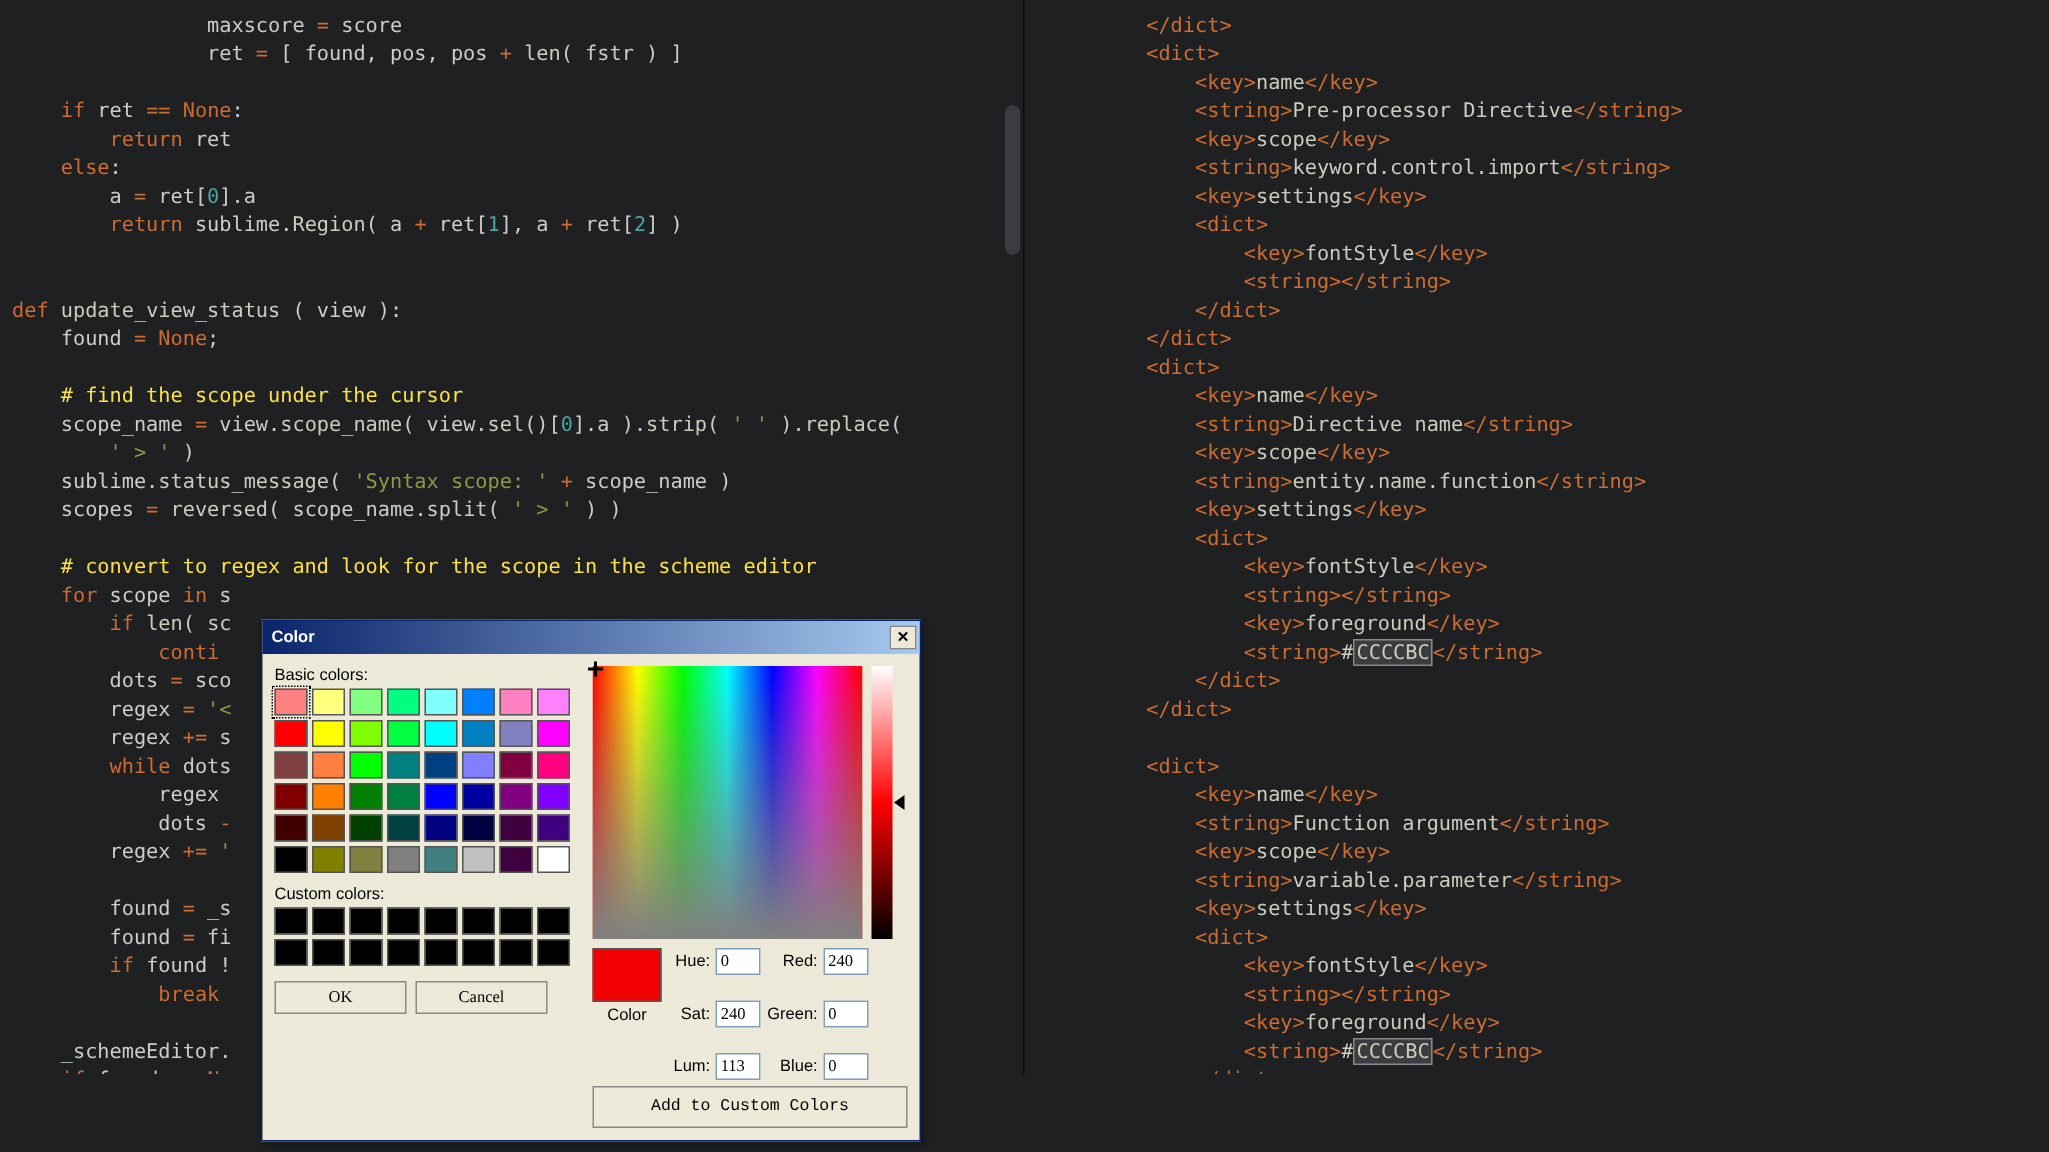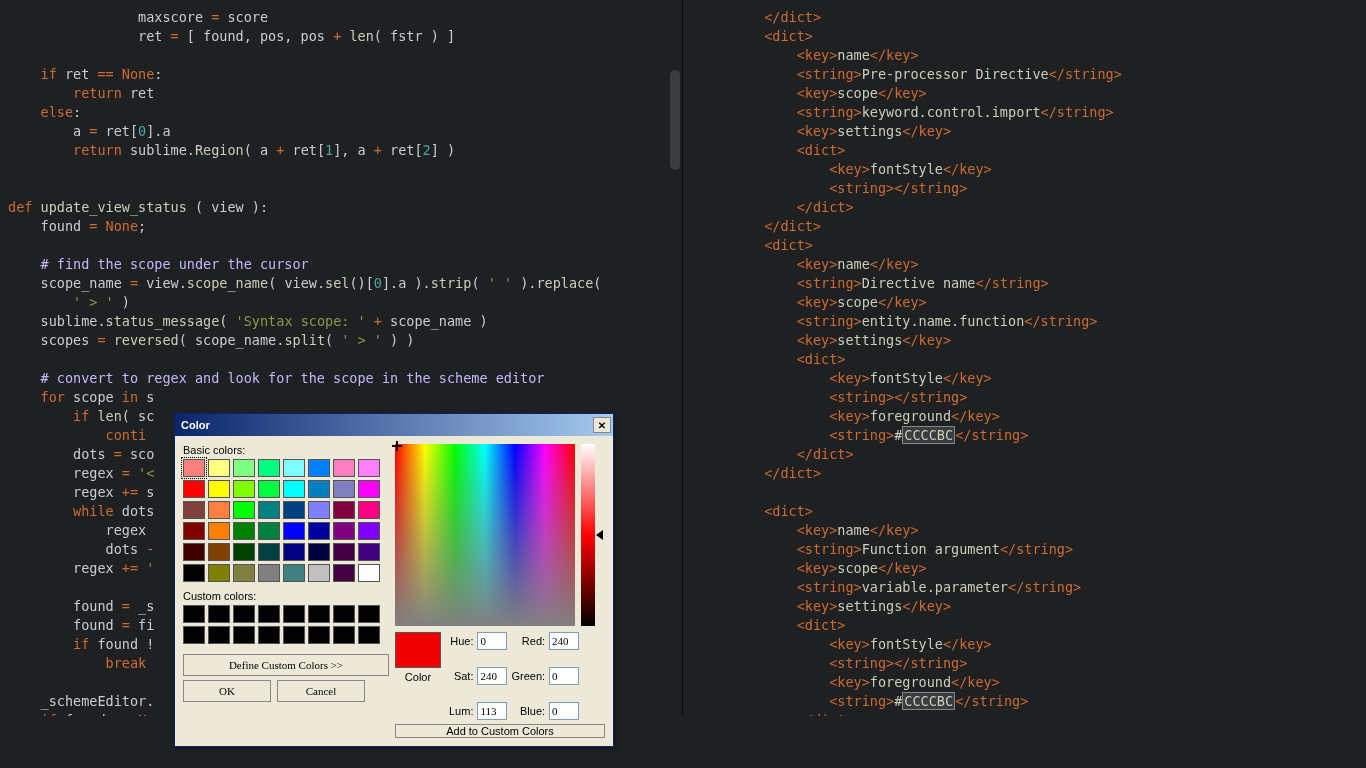--- a/index.html
+++ b/index.html
@@ -7,21 +7,21 @@
 .workspace { display:flex; height:716px; }
 .pane { position:relative; overflow:hidden; }
 .pane-left { width:683px; border-right:1px solid #0a0a0a; }
 .pane-right { width:683px; }
 .code { padding:8px 0 8px 8px; line-height:19px; white-space:pre; font-size:13.5px; }
 .scrollbar { position:absolute; right:2px; top:70px; width:10px; height:100px; background:#3a3d3f; border-radius:5px; }
 .kw { color:#cd6c32; }
 .fn { color:#ccccbc; }
 .str { color:#8b9a46; }
 .num { color:#4ca6a6; }
-.cmt { color:#c4b5fd; }
+.cmt { color:#fde047; }
 .op { color:#cd6c32; }
 .const { color:#cd6c32; }
 .tag { color:#cd6c32; }
 .txt { color:#ccccbc; }
 .sel { background:#3a3d3f; border:1px solid #888; padding:0 1px; }
 
 .dialog { position:absolute; left:174px; top:413px; width:440px; background:#ece9d8; border:1px solid #0a246a; font-family:Tahoma,sans-serif; font-size:11px; color:#000; box-shadow:2px 2px 4px rgba(0,0,0,0.3); }
 .titlebar { height:22px; background:linear-gradient(to right,#0a246a,#a6caf0); color:#fff; display:flex; align-items:center; padding:0 2px 0 6px; font-weight:bold; }
 .titlebar .title { flex:1; }
 .closebtn { width:18px; height:16px; background:#ece9d8; border:1px solid #888; color:#000; display:flex; align-items:center; justify-content:center; font-size:10px; cursor:pointer; font-weight:bold; font-family:Arial; }
@@ -44,21 +44,21 @@
 .crosshair::after { left:0; top:4px; width:10px; height:2px; }
 .lumstrip { position:absolute; left:186px; top:0; width:14px; height:182px; background:linear-gradient(to bottom,#fff 0%,#ff0000 50%,#000 100%); }
 .lumarrow { position:absolute; left:201px; top:86px; width:0; height:0; border-top:5px solid transparent; border-bottom:5px solid transparent; border-right:7px solid #000; cursor:pointer; }
 .bottomblock { display:flex; gap:6px; margin-top:6px; }
 .colorsolid { width:46px; }
 .colorbox { width:46px; height:36px; border:1px solid #555; }
 .colorlbl { text-align:center; margin-top:3px; font-size:11px; }
 .vals { display:grid; grid-template-columns:auto 30px auto 30px; gap:17px 4px; align-items:center; font-size:11px; margin-left:2px; }
 .vals label { text-align:right; }
 .vals input { width:30px; height:18px; border:1px solid #7f9db9; font-family:Tahoma; font-size:11px; padding:0 2px; text-align:left; }
-.addbtn { width:210px; height:14px; border:1px solid #888; background:#ece9d8; cursor:pointer; font-family:Liberation Sans, sans-serif; font-size:11px; margin-top:4px; }
+.addbtn { width:210px; height:28px; border:1px solid #888; background:#ece9d8; cursor:pointer; font-family:Liberation Mono, monospace; font-size:11px; margin-top:4px; }
 </style>
 </head>
 <body>
 
 <div class="workspace">
   <div class="pane pane-left">
     <div class="code" id="left-code">                maxscore <span class="op">=</span> score
                 ret <span class="op">=</span> [ found, pos, pos <span class="op">+</span> <span class="fn">len</span>( fstr ) ]
 
     <span class="kw">if</span> ret <span class="op">==</span> <span class="const">None</span>:
@@ -214,21 +214,20 @@
           <div class="swatch" style="background: rgb(0, 0, 0);"></div>
           <div class="swatch" style="background: rgb(0, 0, 0);"></div>
           <div class="swatch" style="background: rgb(0, 0, 0);"></div>
           <div class="swatch" style="background: rgb(0, 0, 0);"></div>
           <div class="swatch" style="background: rgb(0, 0, 0);"></div>
           <div class="swatch" style="background: rgb(0, 0, 0);"></div>
           <div class="swatch" style="background: rgb(0, 0, 0);"></div>
           <div class="swatch" style="background: rgb(0, 0, 0);"></div>
           <div class="swatch" style="background: rgb(0, 0, 0);"></div>
         </div>
-      <button class="wbtn">Define Custom Colors &gt;&gt;</button>
       <div class="btnrow">
         <button class="wbtn">OK</button>
         <button class="wbtn">Cancel</button>
       </div>
     </div>
     <div class="rightcol">
       <div class="rainbow">
         <svg viewBox="0 0 180 182" preserveAspectRatio="none">
           <defs>
             <linearGradient id="hue" x1="0" y1="0" x2="1" y2="0">

